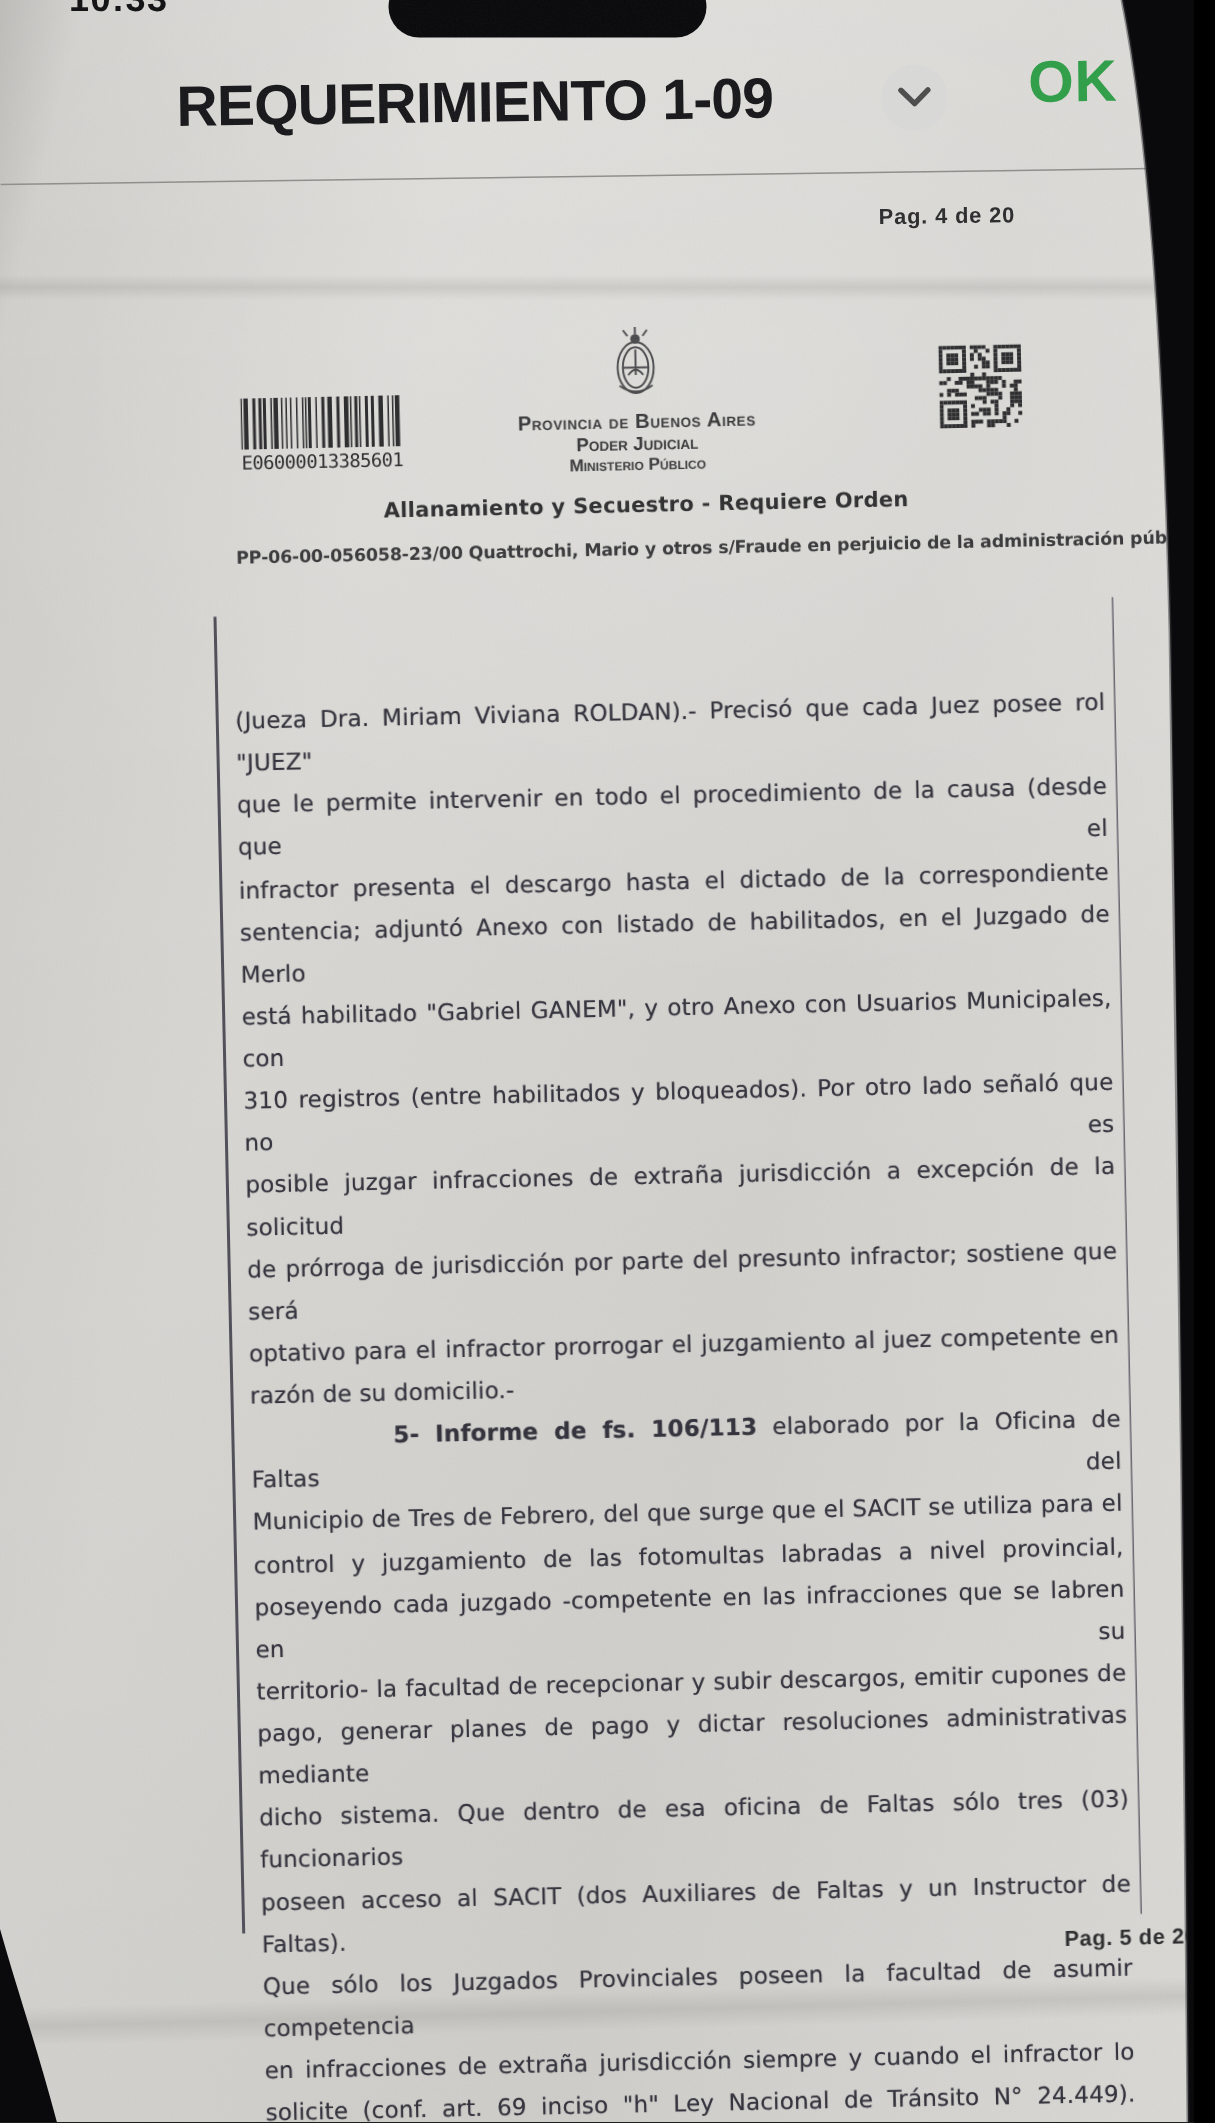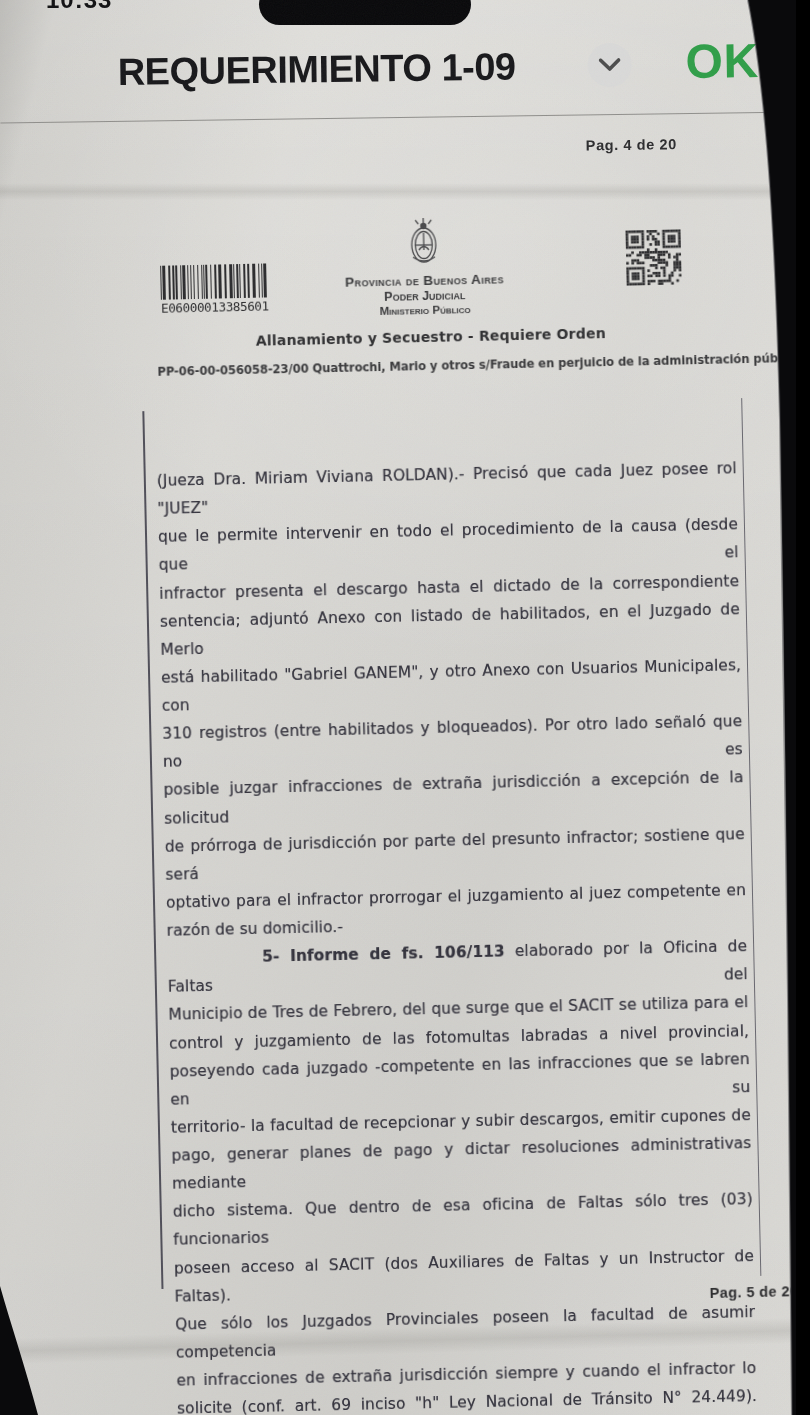--- a/index.html
+++ b/index.html
@@ -17,21 +17,21 @@
   .statusbar{position:absolute;top:0;left:46px;width:190px;height:11px;overflow:hidden;}
   .statusbar .t{position:absolute;top:-14px;left:0;font-size:24px;font-weight:800;color:#101012;
     font-family:"Liberation Sans",sans-serif;letter-spacing:1px;}
   .notch{position:absolute;top:-16px;left:259px;width:212px;height:41px;background:#08080a;border-radius:21px;}
   
   .hdr{position:absolute;inset:0;transform:rotate(-0.8deg);transform-origin:400px 90px;}
   .title{position:absolute;left:118px;top:47px;font-size:38px;font-weight:800;color:#17171a;
     font-family:"Liberation Sans",sans-serif;letter-spacing:-.5px;white-space:nowrap;}
   .chev{position:absolute;left:588px;top:46px;width:44px;height:44px;border-radius:50%;
     background:#d9d9d8;display:flex;align-items:center;justify-content:center;}
-  .ok{position:absolute;left:686px;top:38px;font-size:48px;font-weight:800;color:#2f9e48;
+  .ok{position:absolute;left:686px;top:38px;font-size:39px;font-weight:800;color:#2f9e48;
     font-family:"Liberation Sans",sans-serif;letter-spacing:.5px;}
   .sep{position:absolute;left:0;top:117px;width:768px;height:1.4px;background:#8f8e8b;}
   .pagtop{position:absolute;left:585px;top:140px;font-size:14.5px;font-weight:700;color:#2c2c2e;
     font-family:"Liberation Sans",sans-serif;letter-spacing:.6px;}
   
   .docwrap{position:absolute;inset:0;transform:rotate(-1.25deg);transform-origin:430px 760px;
     color:#33323c;filter:blur(.22px);}
   .bcnum{position:absolute;left:171px;top:295px;font-family:"DejaVu Sans Mono",monospace;
     font-size:12.6px;color:#2a2a2c;letter-spacing:-0.4px;}
   .org{position:absolute;left:310px;top:273px;width:250px;text-align:center;color:#39393b;

